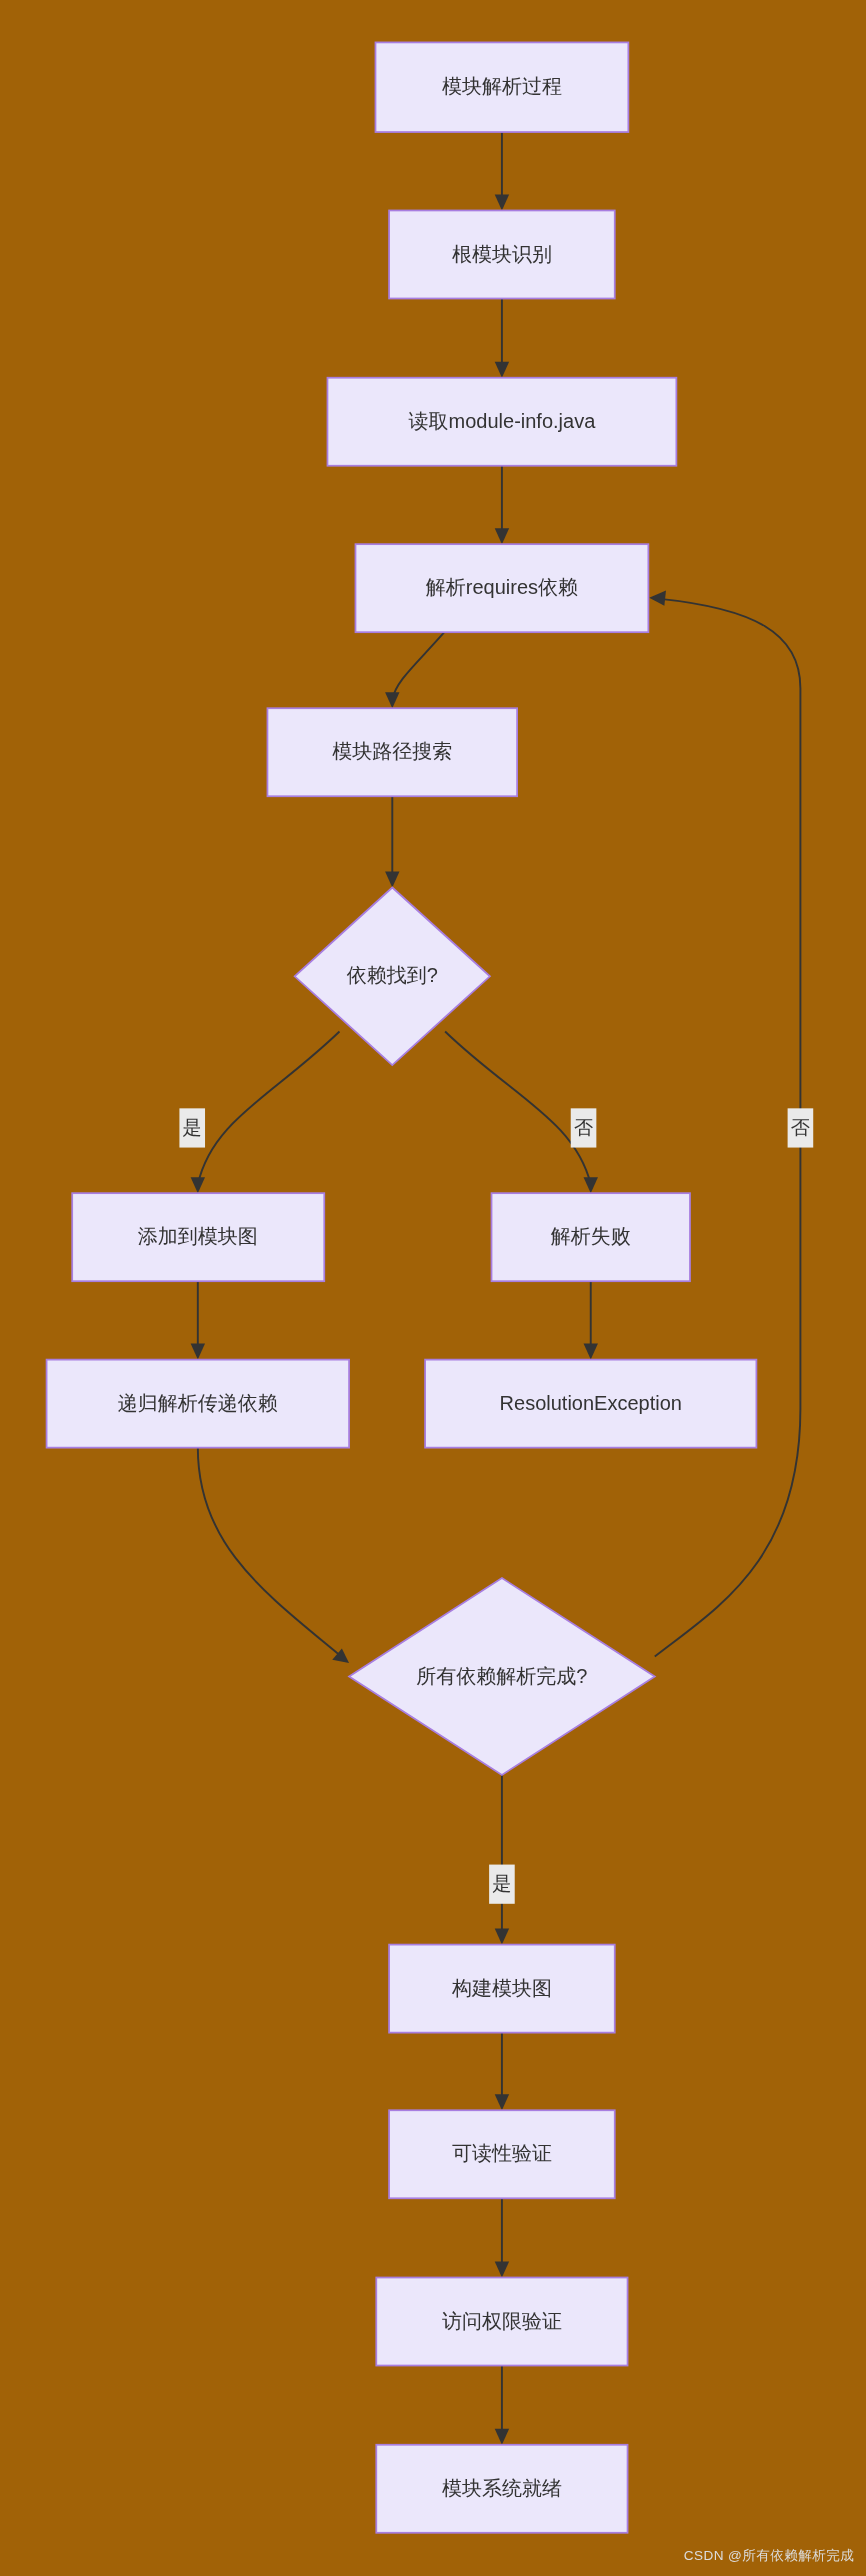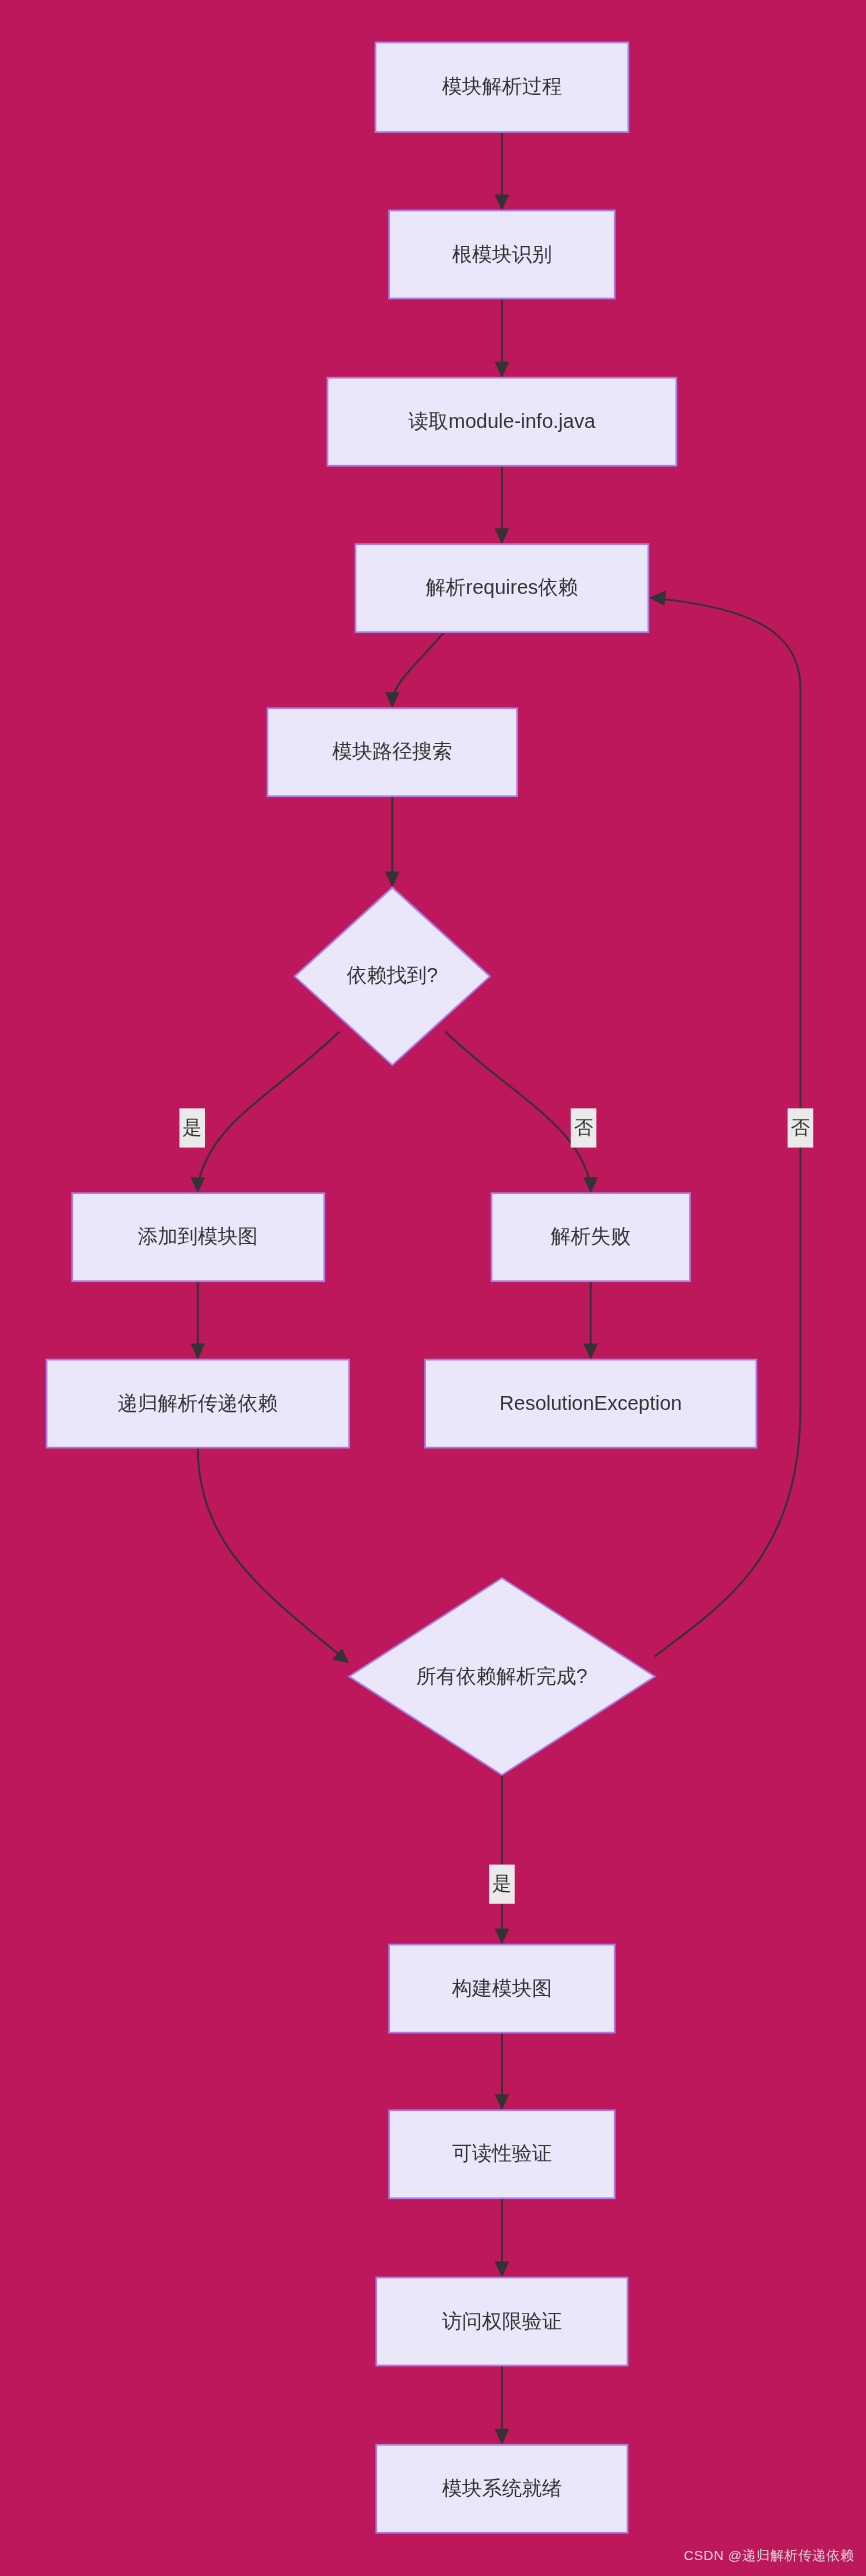--- a/index.html
+++ b/index.html
@@ -7,21 +7,21 @@
     padding: 0;
     background: #ffffff;
   }
   body {
     font-family: "Liberation Sans", "DejaVu Sans", sans-serif;
   }
   #canvas {
     position: relative;
     width: 867px;
     height: 2576px;
-    background: #be185d;
+    background: #a16207;
     overflow: hidden;
   }
   svg#flow {
     position: absolute;
     top: 0;
     left: 0;
     width: 867px;
     height: 2576px;
     display: block;
   }
@@ -243,16 +243,16 @@
       <text class="edge-label" x="1000" y="1411">否</text>
     </g>
 
     <g>
       <rect class="edge-label-bg" x="611" y="2330" width="32" height="49"></rect>
       <text class="edge-label" x="627" y="2356">是</text>
     </g>
 
   </svg>
 
-  <div class="watermark">CSDN @递归解析传递依赖</div>
+  <div class="watermark">CSDN @所有依赖解析完成</div>
 
 </div>
 
 
 </body></html>

